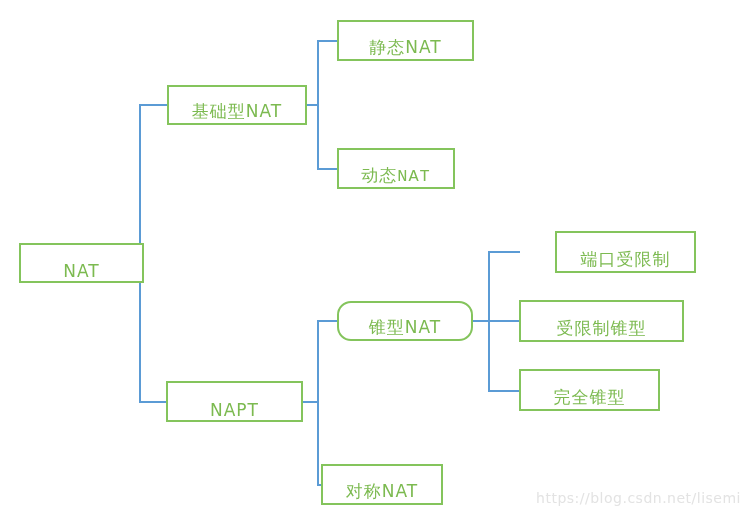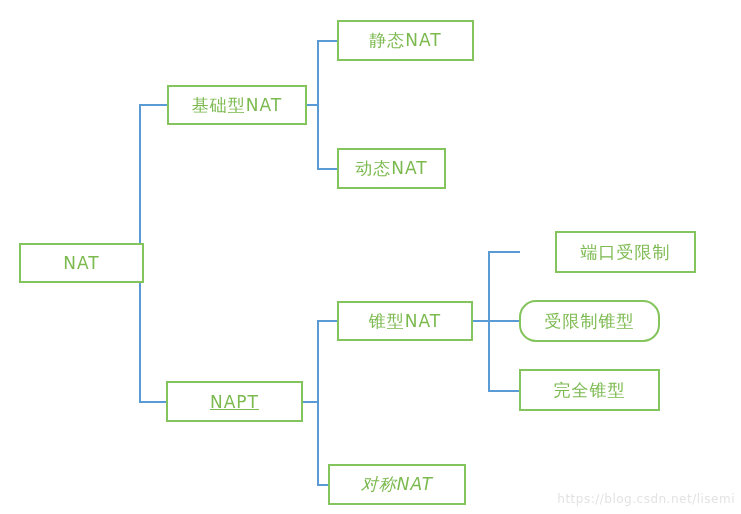--- a/index.html
+++ b/index.html
@@ -14,38 +14,38 @@
     background: var(--background, #ffffff);
     overflow: hidden;
   }
   .node {
     position: absolute;
     box-sizing: border-box;
     border: 2px solid var(--node-border, #84c45c);
     background: #ffffff;
     color: var(--node-text, #7cba50);
     display: flex;
-    align-items: center;
+    align-items: flex-end;
     justify-content: center;
     font-size: 17px;
     letter-spacing: 1px;
     white-space: nowrap;
   }
   .hline, .vline {
     position: absolute;
     background: var(--connector, #5b9bd5);
   }
   .hline { height: 2px; }
   .vline { width: 2px; }
   .watermark {
     position: absolute;
-    right: 6px;
+    right: 0;
     bottom: 8px;
     color: var(--watermark, #e3e3e3);
-    font-size: 12px;
+    font-size: 14px;
     letter-spacing: 0.5px;
   }
 </style>
 </head>
 <body>
 
 <div class="canvas">
 
   <div class="hline" style="left:128px; top:262px; width:13px;"></div>
   <div class="vline" style="left:139px; top:104px; height:299px;"></div>
@@ -73,43 +73,43 @@
   </div>
 
   <div class="node" style="left:167px; top:85px; width:140px; height:40px;">
     <span>基础型NAT</span>
   </div>
 
   <div class="node" style="left:337px; top:20px; width:137px; height:41px;">
     <span>静态NAT</span>
   </div>
 
-  <div class="node" style="left:337px; top:148px; width:109px; height:41px;">
+  <div class="node" style="left:337px; top:148px; width:118px; height:41px;font-family:Liberation Mono, monospace;">
     <span>动态NAT</span>
   </div>
 
-  <div class="node" style="left:166px; top:381px; width:137px; height:41px;text-decoration:underline;">
+  <div class="node" style="left:166px; top:381px; width:137px; height:41px;">
     <span>NAPT</span>
   </div>
 
-  <div class="node" style="left:337px; top:301px; width:136px; height:40px;">
+  <div class="node" style="left:337px; top:301px; width:136px; height:40px;border-radius:14px;">
     <span>锥型NAT</span>
   </div>
 
   <div class="node" style="left:519px; top:231px; width:141px; height:42px;margin-left:36px;">
     <span>端口受限制</span>
   </div>
 
-  <div class="node" style="left:519px; top:300px; width:141px; height:42px;border-radius:17px;">
+  <div class="node" style="left:519px; top:300px; width:165px; height:42px;">
     <span>受限制锥型</span>
   </div>
 
   <div class="node" style="left:519px; top:369px; width:141px; height:42px;">
     <span>完全锥型</span>
   </div>
 
-  <div class="node" style="left:328px; top:464px; width:138px; height:41px;font-style:italic;">
+  <div class="node" style="left:321px; top:464px; width:122px; height:41px;">
     <span>对称NAT</span>
   </div>
 
   <div class="watermark">https://blog.csdn.net/lisemi</div>
 
 </div>
 
 </body></html>

